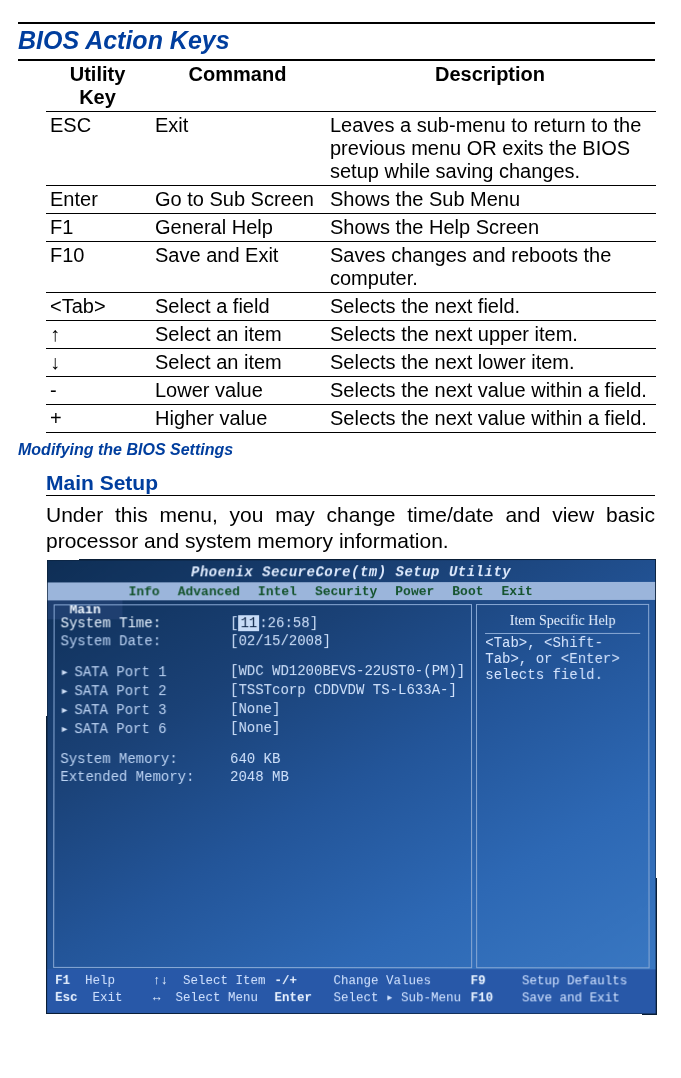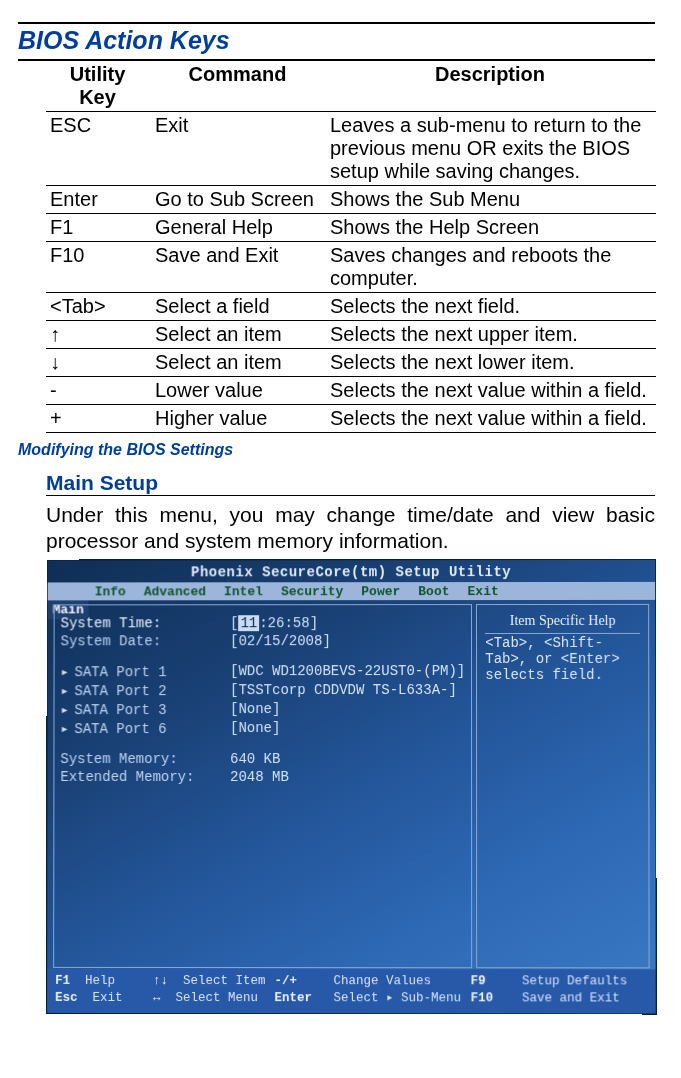--- a/index.html
+++ b/index.html
@@ -95,40 +95,41 @@
     position: relative;
     overflow: hidden;
     transform: perspective(2000px) rotateY(-0.5deg) rotateX(0.5deg);
   }
   .bios .title-bar {
     text-align: center;
     padding: 4px 0 2px 0;
     color: #deeafd;
     font-weight: bold;
     letter-spacing: 0.5px;
+    font-style: italic;
   }
   .bios .menu-bar {
     background: #9bb5db;
     color: #1a2a48;
     display: flex;
     gap: 0;
     font-weight: bold;
     height: 18px;
     align-items: center;
     padding-left: 6px;
     font-size: 13px;
   }
   .bios .menu-bar span {
     padding: 0 12px 0 6px;
     color: #14532d;
   }
   .bios .menu-bar span.active {
     background: #1f3f70;
     color: #eef6ff;
-    padding: 2px 5px;
+    padding: 2px 22px;
     margin-left: -6px;
     margin-top: 36px;
   }
   .bios .main-area {
     display: flex;
     height: 370px;
   }
   .bios .left-pane {
     flex: 1.35;
     border: 1px solid #88a8d4;

